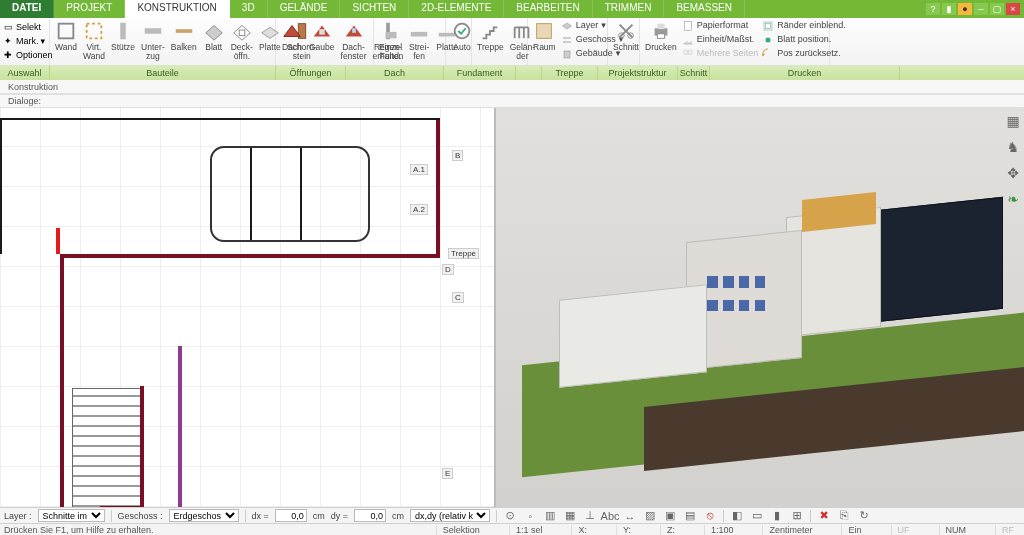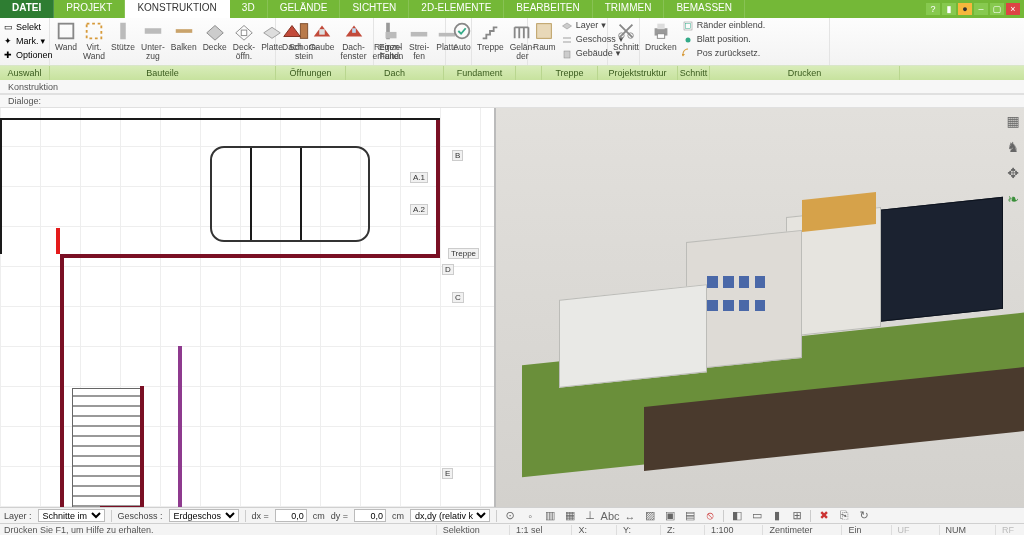--- a/index.html
+++ b/index.html
@@ -148,21 +148,21 @@
     <div class="rbtn">
         <svg viewBox="0 0 24 24">
           <rect x="3" y="10" width="18" height="4" fill="#c9a36b"></rect>
         </svg>
         <span>Balken</span>
       </div>
     <div class="rbtn">
         <svg viewBox="0 0 24 24">
           <polygon points="3,14 12,6 21,14 12,22" fill="#ccc" stroke="#888"></polygon>
         </svg>
-        <span>Decke</span>
+        <span>Blatt</span>
       </div>
     <div class="rbtn">
         <svg viewBox="0 0 24 24">
           <polygon points="3,14 12,6 21,14 12,22" fill="none" stroke="#888"></polygon>
           <rect x="9" y="11" width="6" height="6" fill="#fff" stroke="#888"></rect>
         </svg>
         <span>Deck-
 öffn.</span>
       </div>
     <div class="rbtn">
@@ -298,20 +298,41 @@
         <svg viewBox="0 0 24 24">
           <rect x="5" y="9" width="14" height="8" fill="#999"></rect>
           <rect x="8" y="4" width="8" height="6" fill="#ddd"></rect>
           <rect x="8" y="15" width="8" height="5" fill="#fff" stroke="#888"></rect>
         </svg>
         <span>Drucken</span>
       </div>
     <div class="dgroup">
       <div class="drow">
           <svg class="di" viewBox="0 0 24 24">
+            <rect x="5" y="3" width="14" height="18" fill="#fff" stroke="#888"></rect>
+          </svg>
+          <span>Papierformat</span>
+        </div>
+      <div class="drow">
+          <svg class="di" viewBox="0 0 24 24">
+            <path d="M3 20h18M6 20v-4m4 4v-6m4 6v-4m4 4v-6" stroke="#888"></path>
+          </svg>
+          <span>Einheit/Maßst.</span>
+        </div>
+      <div class="drow" style="color:#bbb">
+          <svg class="di" viewBox="0 0 24 24">
+            <rect x="4" y="4" width="7" height="9" fill="#eee" stroke="#ccc"></rect>
+            <rect x="13" y="4" width="7" height="9" fill="#eee" stroke="#ccc"></rect>
+          </svg>
+          <span>Mehrere Seiten</span>
+        </div>
+    </div>
+    <div class="dgroup">
+      <div class="drow">
+          <svg class="di" viewBox="0 0 24 24">
             <rect x="4" y="4" width="16" height="16" fill="none" stroke="#888"></rect>
             <rect x="7" y="7" width="10" height="10" fill="none" stroke="#3a8"></rect>
           </svg>
           <span>Ränder einblend.</span>
         </div>
       <div class="drow">
           <svg class="di" viewBox="0 0 24 24">
             <circle cx="12" cy="12" r="5" fill="#3a8"></circle>
           </svg>
           <span>Blatt position.</span>
@@ -360,21 +381,21 @@
     <div class="wall" style="left:0;top:10px;width:2px;height:136px"></div>
 
     <div class="room" style="left:210px;top:38px;width:160px;height:96px"></div>
     <div class="wall" style="left:250px;top:40px;width:2px;height:92px"></div>
     <div class="wall" style="left:300px;top:40px;width:2px;height:92px"></div>
 
     <div class="stair"></div>
     <div class="wall r" style="left:140px;top:278px;width:4px;height:124px"></div>
     <div class="wall r" style="left:100px;top:398px;width:44px;height:4px"></div>
 
-    <div class="tag" style="left:410px;top:64px">A.1</div>
+    <div class="tag" style="left:410px;top:56px">A.1</div>
     <div class="tag" style="left:410px;top:96px">A.2</div>
     <div class="tag" style="left:452px;top:42px">B</div>
     <div class="tag" style="left:452px;top:184px">C</div>
     <div class="tag" style="left:448px;top:140px">Treppe</div>
     <div class="tag" style="left:442px;top:156px">D</div>
     <div class="tag" style="left:442px;top:360px">E</div>
   </div>
 
   <div class="view3d">
     <div class="sky"></div>

